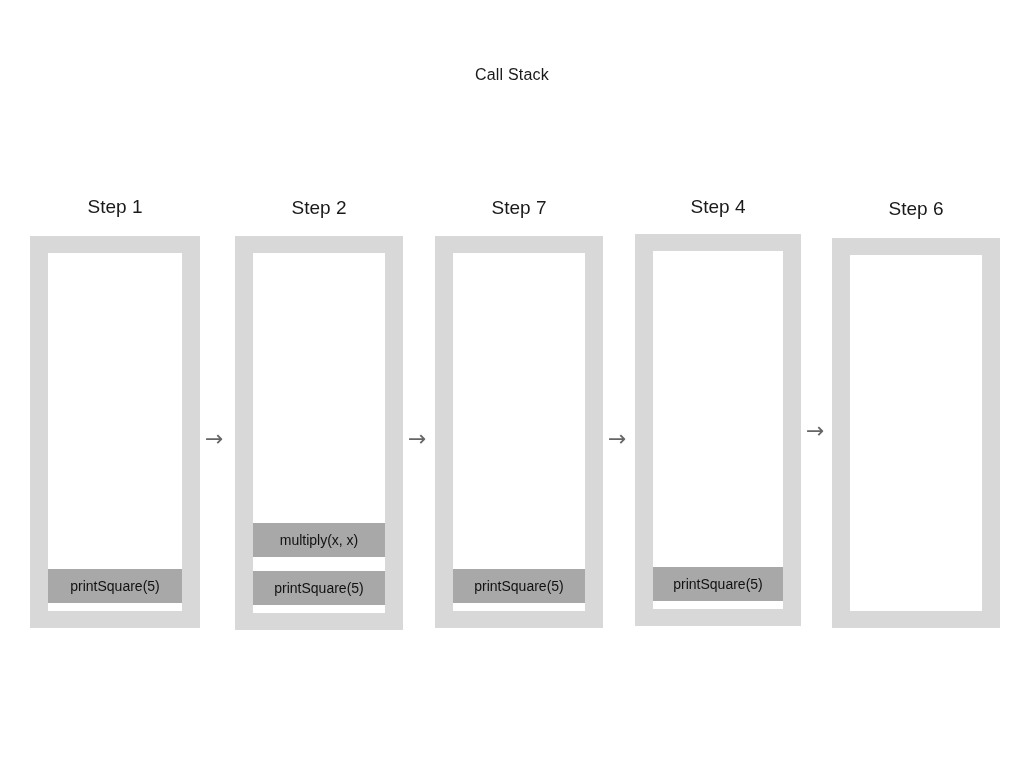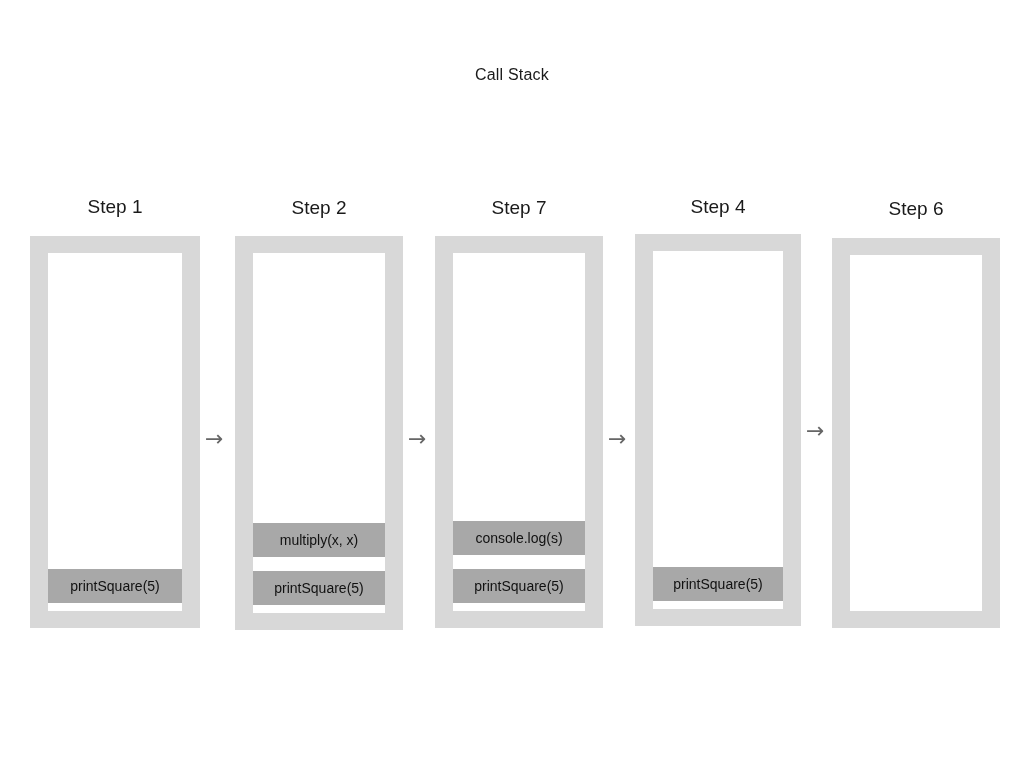--- a/index.html
+++ b/index.html
@@ -126,21 +126,20 @@
       </div>
     </div>
   </div>
 
   <div class="step-arrow" style="left:408px; top:428px;">→</div>
 
   <div class="step-col" style="left:435px; top:197px; width:168px;">
     <div class="step-label" style="top:0px;">Step 7</div>
     <div class="stack-box" style="left:0px; top:39px; width:168px; height:392px;">
       <div class="stack-inner" style="left:18px; top:17px; right:18px; bottom:17px;">
-        <div class="stack-frame">console.log(s)</div>
         <div class="frame-gap"></div>
         <div class="stack-frame">printSquare(5)</div>
         <div class="bottom-pad"></div>
       </div>
     </div>
   </div>
 
   <div class="step-arrow" style="left:608px; top:428px;">→</div>
 
   <div class="step-col" style="left:635px; top:196px; width:166px;">

